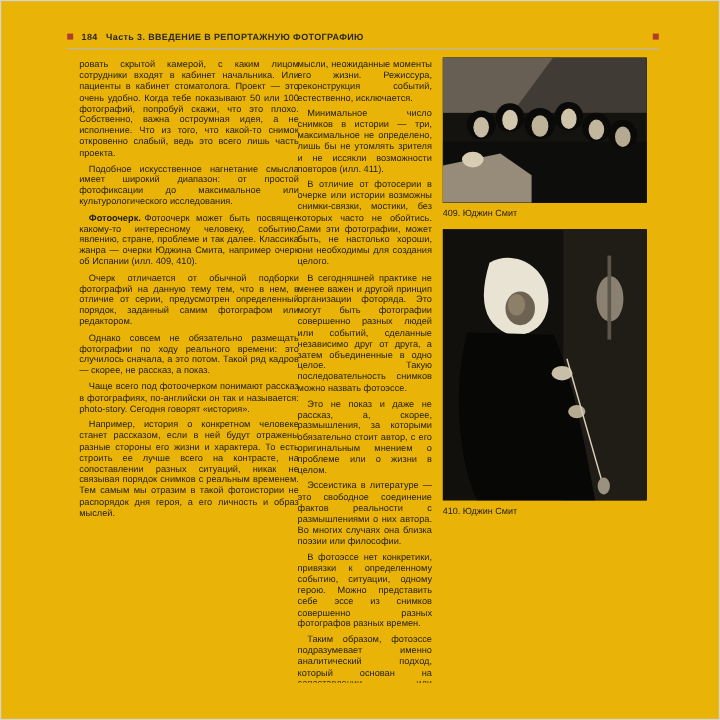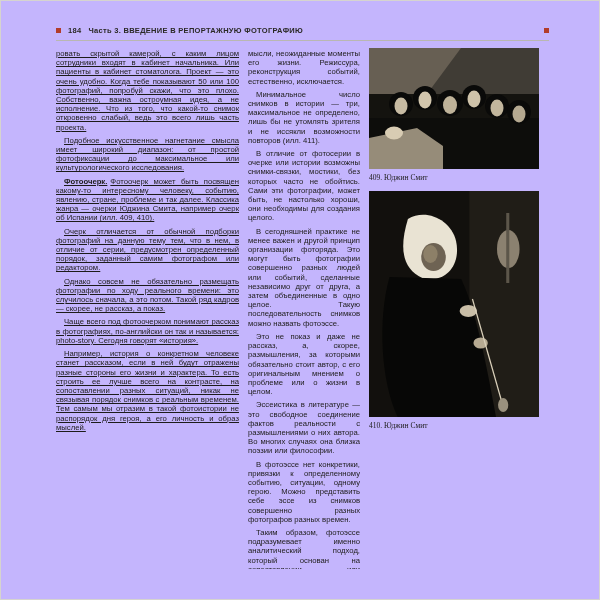--- a/index.html
+++ b/index.html
@@ -1,40 +1,40 @@
 <!DOCTYPE html>
 <html><head>
 <meta charset="utf-8">
 <style>
   html,body{margin:0;padding:0;background:#e9e8e4;}
   .page{
-    position:relative;width:600px;height:600px;background:#c4b5fd;
+    position:relative;width:600px;height:600px;background:#eab308;
     box-sizing:border-box;border:1px solid #d6d4cf;
     font-family:"Liberation Sans",sans-serif;color:#1d1c1a;overflow:hidden;
   }
   .hdr{
     position:absolute;top:23px;left:55px;right:50px;height:12px;
     display:flex;align-items:center;gap:7px;
     font-size:7.5px;font-weight:bold;letter-spacing:.3px;color:#2a2925;
   }
   .sq{width:5px;height:5px;background:#b23c2a;flex:0 0 auto;}
   .sq.right{margin-left:auto;}
   .pagenum{font-weight:bold;}
   .htitle{text-transform:none;text-align:right;}
   .rule{position:absolute;top:39px;left:55px;right:50px;height:1px;background:#b9b7b1;}
   .col{
     position:absolute;top:48px;height:520px;overflow:hidden;
     font-size:7.7px;line-height:9.2px;text-align:justify;
   }
-  .col-left{left:55px;width:183px;text-decoration:underline;}
+  .col-left{left:65px;width:183px;}
   .col-mid{left:247px;width:112px;}
   .col p{margin:0 0 4px 0;text-indent:8px;}
   .col p.noindent{text-indent:0;}
   .col p b{margin-right:3px;}
-  .figs{position:absolute;top:47px;left:368px;width:170px;font-family:Liberation Serif, serif;}
+  .figs{position:absolute;top:47px;left:368px;width:170px;}
   .figs figure{margin:0 0 8px 0;}
   .figs svg{display:block;width:100%;background:#111;}
   .figs figcaption{
     font-size:7.5px;line-height:9px;margin-top:4px;color:#1d1c1a;text-align:left;
   }
   .fig2 svg{margin-top:9px;}
 </style>
 </head>
 <body>
 

